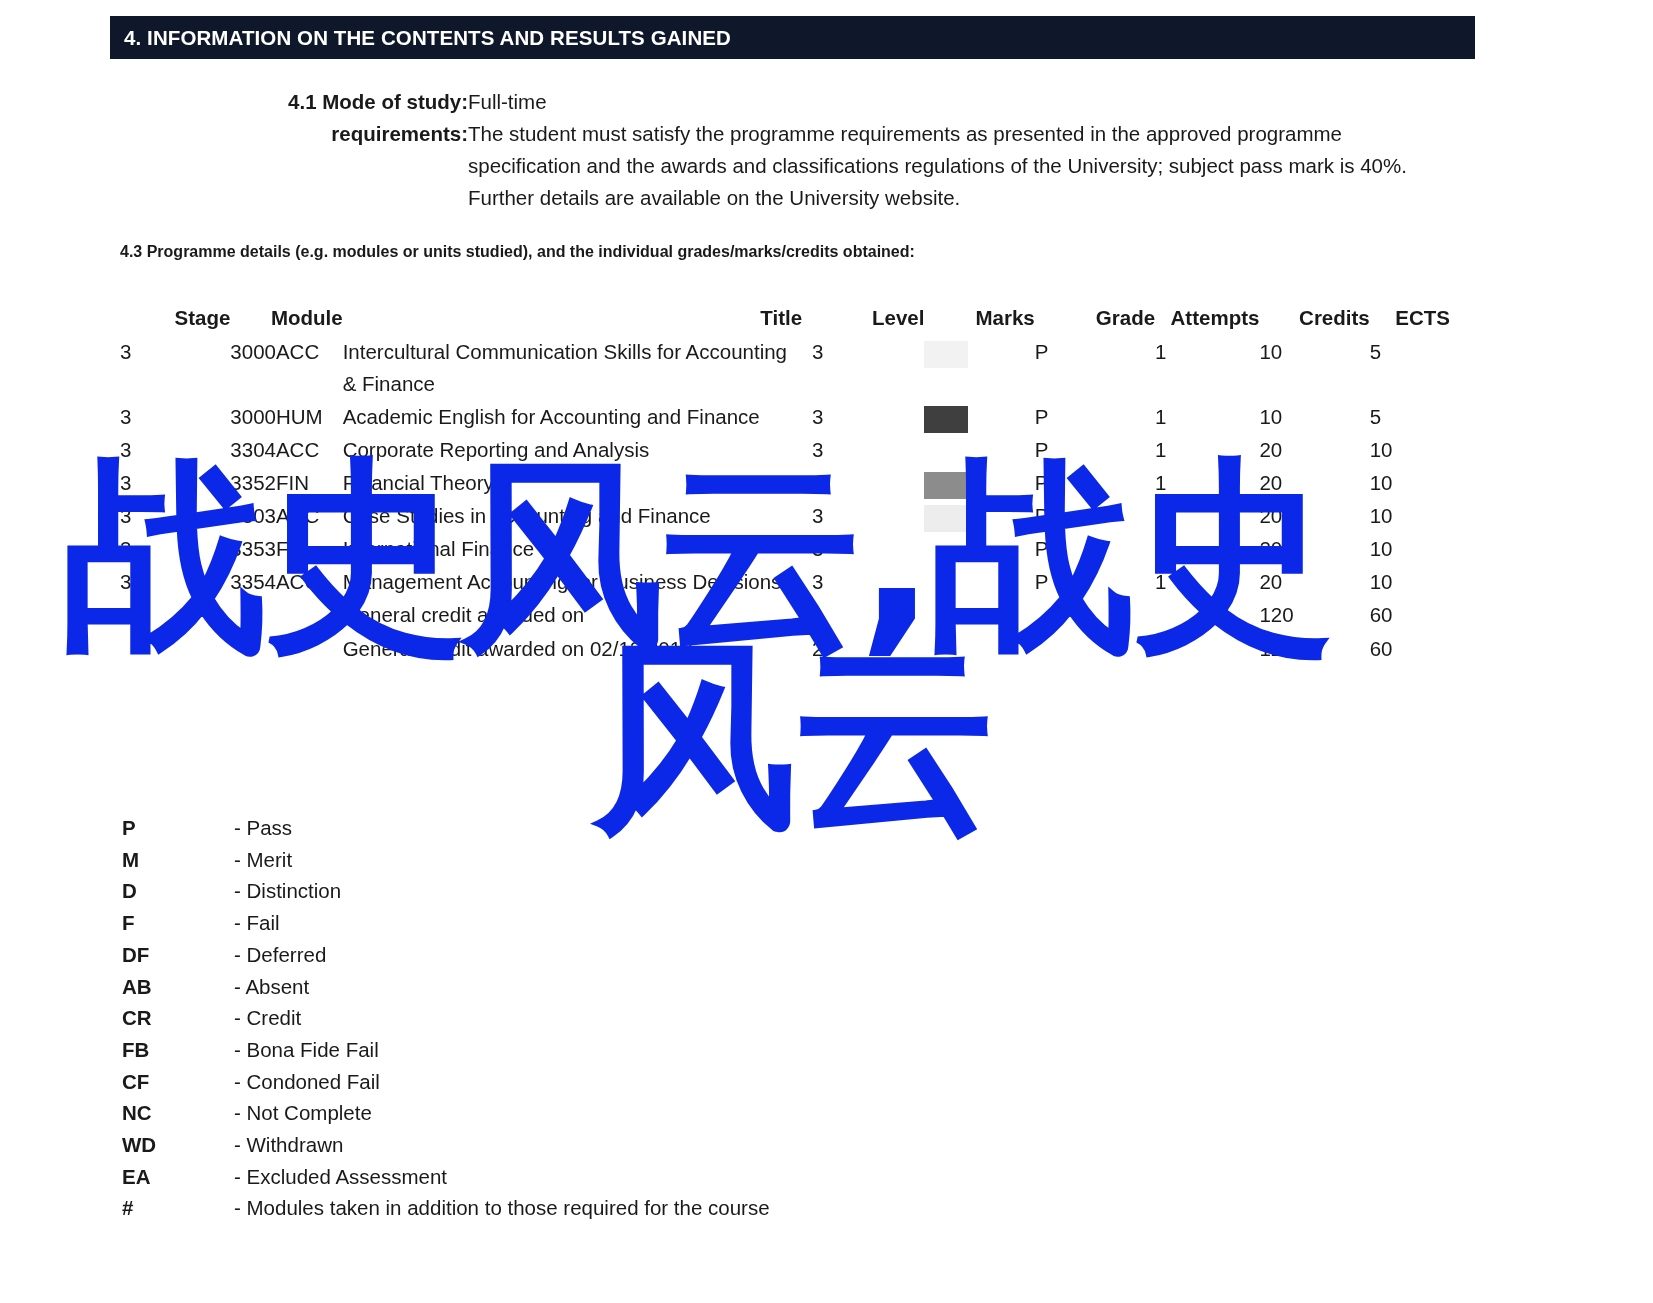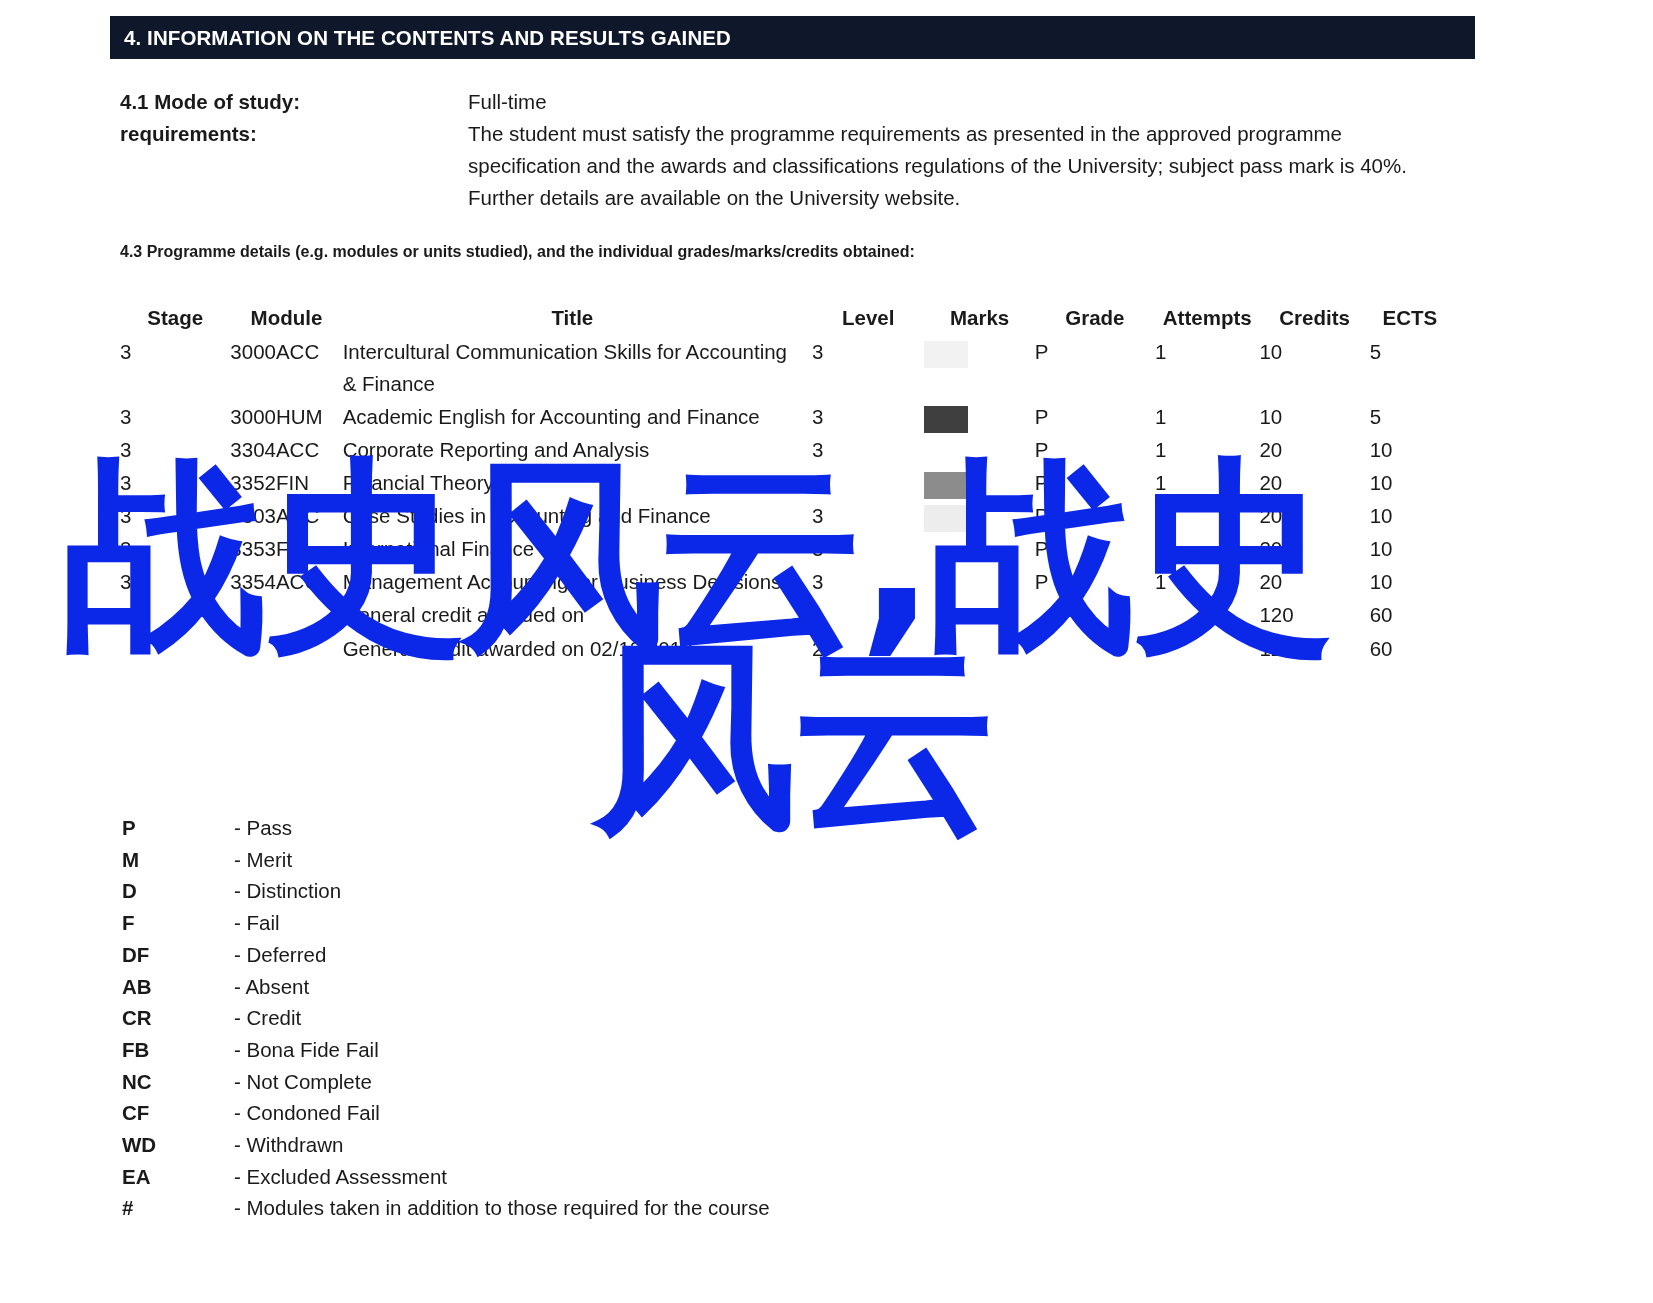--- a/index.html
+++ b/index.html
@@ -56,20 +56,21 @@
   .kv-row {
     display: flex;
     align-items: flex-start;
   }
   .kv-label {
     width: 348px;
     flex: 0 0 348px;
     font-size: 20.5px;
     font-weight: bold;
     line-height: 32px;
+    text-align: right;
   }
   .kv-value {
     flex: 1;
     font-size: 20.5px;
     line-height: 32px;
     font-weight: normal;
   }
   .kv-row.r2 { margin-top: 0px; }
   .kv-label-stack { line-height: 32px; }
 
@@ -87,21 +88,21 @@
   .results-table {
     position: absolute;
     left: 120px;
     top: 306px;
     width: 1330px;
     border-collapse: collapse;
     font-size: 20.5px;
   }
   .results-table th {
     font-weight: bold;
-    text-align: center;
+    text-align: right;
     padding: 0 0 6px 0;
     vertical-align: top;
     white-space: nowrap;
     margin-left: 48px;
   }
   .results-table td {
     vertical-align: top;
     padding: 0 0 1px 0;
     line-height: 32px;
     font-weight: normal;
@@ -348,26 +349,26 @@
       </div>
       <div class="gk-row">
         <div class="gk-code">CR</div>
         <div class="gk-desc">- Credit</div>
       </div>
       <div class="gk-row">
         <div class="gk-code">FB</div>
         <div class="gk-desc">- Bona Fide Fail</div>
       </div>
       <div class="gk-row">
+        <div class="gk-code">CF</div>
+        <div class="gk-desc">- Condoned Fail</div>
+      </div>
+      <div class="gk-row">
         <div class="gk-code">NC</div>
         <div class="gk-desc">- Not Complete</div>
-      </div>
-      <div class="gk-row">
-        <div class="gk-code">CF</div>
-        <div class="gk-desc">- Condoned Fail</div>
       </div>
       <div class="gk-row">
         <div class="gk-code">WD</div>
         <div class="gk-desc">- Withdrawn</div>
       </div>
       <div class="gk-row">
         <div class="gk-code">EA</div>
         <div class="gk-desc">- Excluded Assessment</div>
       </div>
       <div class="gk-row">

